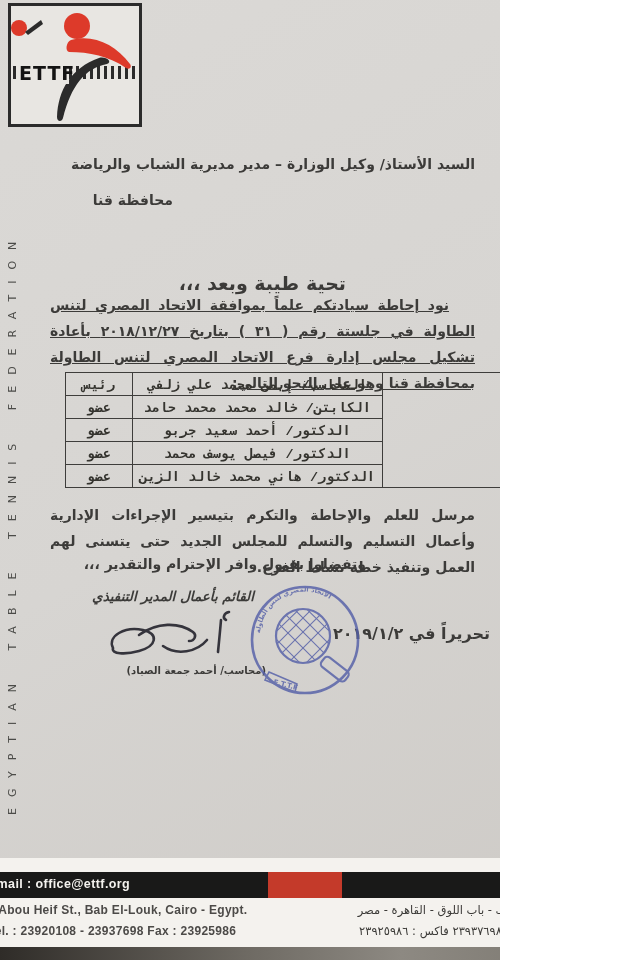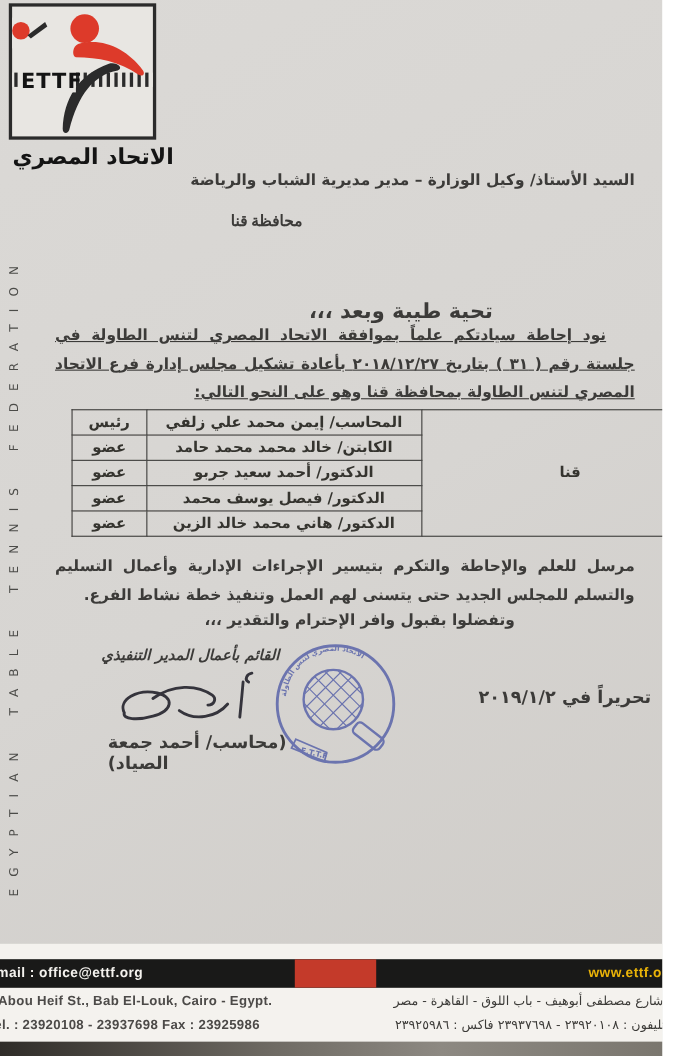--- a/index.html
+++ b/index.html
@@ -1,50 +1,50 @@
 <!DOCTYPE html>
 <html lang="ar"><head>
 <meta charset="utf-8">
 <style>
   html,body{margin:0;padding:0;}
   body{width:617px;height:960px;overflow:hidden;font-family:"DejaVu Sans",sans-serif;}
-  #page{position:relative;width:602px;height:960px;overflow:hidden;
+  #page{position:relative;width:500px;height:960px;overflow:hidden;
         background:linear-gradient(150deg,#dbd9d6 0%,#d7d5d2 50%,#cecbc7 100%);}
   
   .logo{position:absolute;left:8px;top:3px;width:150px;}
   .logo-box{position:relative;width:128px;height:118px;background:#e8e6e2;border:3px solid #2b2b2b;}
   .logo-arabic{margin-top:4px;text-align:right;width:150px;direction:rtl;
                font-weight:900;font-size:20px;line-height:23px;color:#141414;
                letter-spacing:-1px;}
   
   .side-text{position:absolute;left:6px;top:815px;width:590px;transform-origin:0 0;
              transform:rotate(-90deg);font-size:11px;color:#4b4b48;
              letter-spacing:11px;word-spacing:8px;white-space:nowrap;font-weight:500;}
   
   .ar{direction:rtl;color:#3c3b39;font-weight:bold;}
   .addressee1{position:absolute;right:25px;top:156px;font-size:14px;}
-  .addressee2{position:absolute;right:327px;top:192px;font-size:14px;font-family:Liberation Serif, serif;}
+  .addressee2{position:absolute;right:327px;top:192px;font-size:14px;}
   .greeting{position:absolute;right:154px;top:272px;font-size:19px;}
   .para1{position:absolute;right:25px;left:50px;top:292px;font-size:14px;
          line-height:26px;text-align:justify;text-decoration:underline;}
   .para1 .indent{display:inline-block;width:26px;}
   .para2{position:absolute;right:25px;left:50px;top:502px;font-size:14px;
          line-height:26px;text-align:justify;}
   .salutation{position:absolute;right:134px;top:556px;font-size:14px;}
   
   .board-table{position:absolute;left:65px;top:372px;width:547px;border-collapse:collapse;
                direction:rtl;font-size:13.5px;}
   .board-table td{border:1.6px solid #3e3d3b;color:#35342f;font-weight:bold;
-                  height:22px;text-align:center;padding:0 6px;}
+                  height:22px;text-align:center;padding:0 6px;font-family:Liberation Mono, monospace;}
   .board-table .col-gov{width:205px;padding-left:48px;}
   .board-table .col-name{width:272px;}
   .board-table .col-role{width:58px;}
   
   .sig-title{position:absolute;left:88px;top:588px;width:170px;text-align:center;font-size:13.5px;font-style:italic;}
-  .sig-name{position:absolute;left:98px;top:665px;width:168px;text-align:left;font-size:16px;}
+  .sig-name{position:absolute;left:98px;top:665px;width:168px;text-align:right;font-size:10px;}
   .sig-scribble{position:absolute;left:105px;top:608px;}
   .date-line{position:absolute;right:10px;top:624px;font-size:16px;}
   .stamp{position:absolute;left:245px;top:580px;opacity:.82;}
   
   .footer{position:absolute;left:0;top:858px;width:617px;height:89px;background:#f4f2ee;}
   .footer-bar{position:absolute;left:0;top:14px;width:617px;height:26px;background:#191918;
               overflow:hidden;}
   .footer-bar .red-seg{position:absolute;left:268px;top:0;width:74px;height:26px;background:#c43a2a;}
   .footer-bar .bar-mail{position:absolute;left:-16px;top:5px;color:#f4f2ee;font-size:12.5px;
               font-weight:bold;font-family:"Liberation Sans",sans-serif;letter-spacing:.4px;}
@@ -101,21 +101,20 @@
 
         <path d="M60,34 C82,28 104,38 119,58 C121,61 119,64 115,62 C98,50 78,46 58,46 C54,45 55,36 60,34 Z" fill="#dd3a2a"></path>
 
         <path d="M96,58 C74,62 60,80 52,112 C51,116 46,116 46,111 C47,84 60,62 88,52 C95,50 102,56 96,58 Z" fill="#2b2b2b"></path>
 
         <rect x="6" y="54" width="52" height="24" fill="#e8e6e2"></rect>
         <text x="8" y="74" font-family="DejaVu Sans,sans-serif" font-size="19" font-weight="bold" fill="#141414" letter-spacing="1">ETTF</text>
       </svg>
     </div>
     <div class="logo-arabic">
-      <div>الاتحاد المصري</div>
     </div>
   </div>
 
   <div class="side-text">EGYPTIAN TABLE TENNIS FEDERATION</div>
 
   <div class="ar addressee1">السيد الأستاذ/ وكيل الوزارة – مدير مديرية الشباب والرياضة</div>
   <div class="ar addressee2">محافظة قنا</div>
   <div class="ar greeting">تحية طيبة وبعد ،،،</div>
 
   <div class="ar para1"><span class="indent"></span><span>نود إحاطة سيادتكم علماً بموافقة الاتحاد المصري لتنس الطاولة في جلستة رقم ( ٣١ ) بتاريخ ٢٠١٨/١٢/٢٧ بأعادة تشكيل مجلس إدارة فرع الاتحاد المصري لتنس الطاولة بمحافظة قنا وهو على النحو التالي:</span></div>

